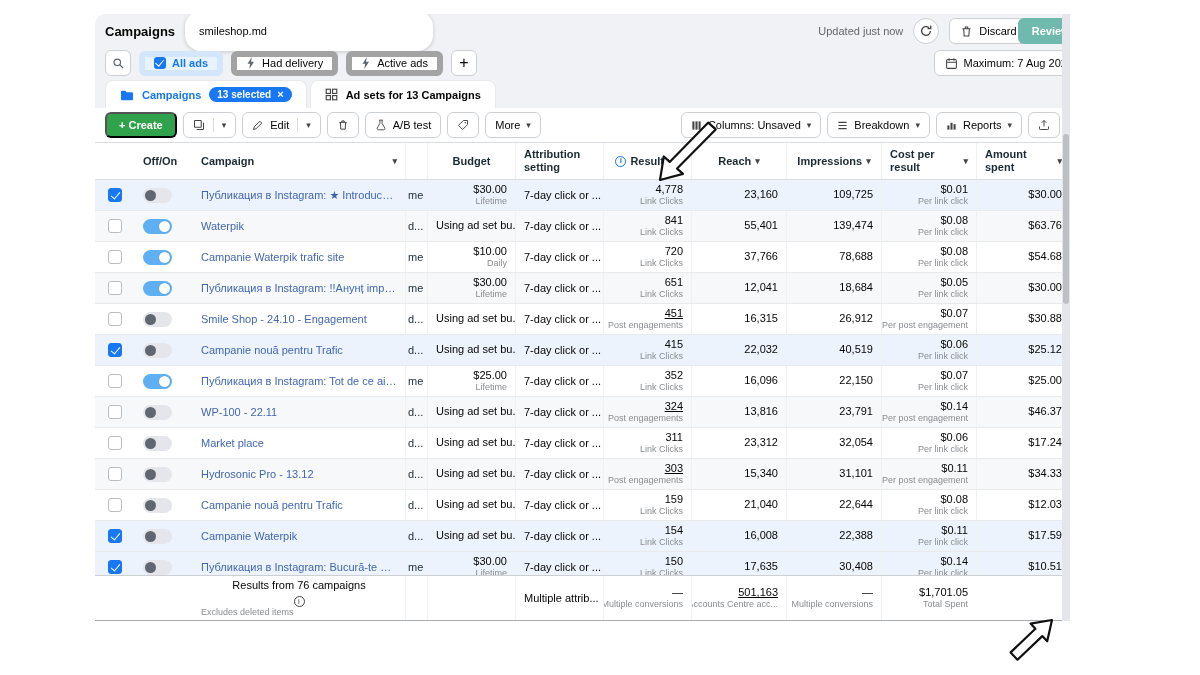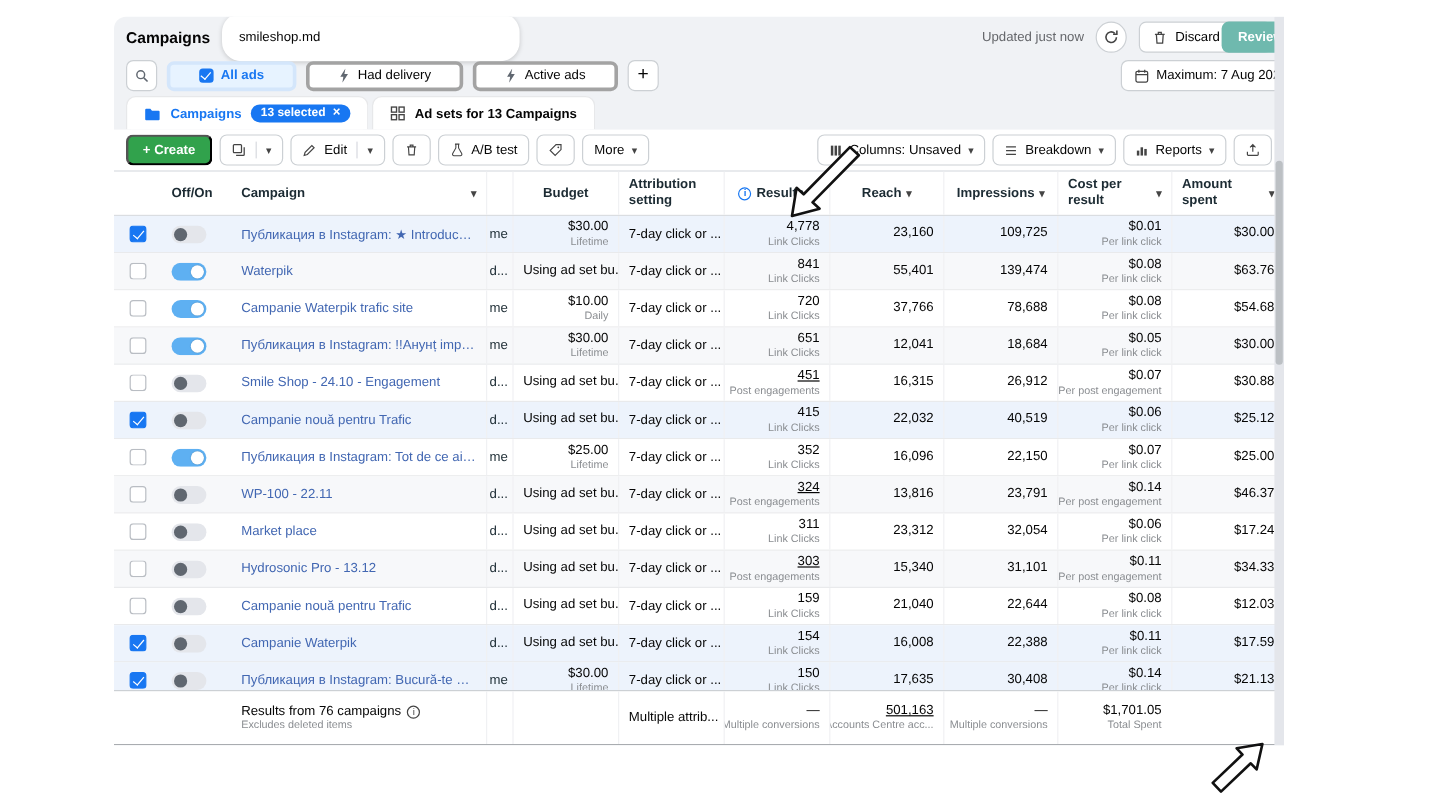--- a/index.html
+++ b/index.html
@@ -13,21 +13,21 @@
   .app-title { font-size:13px; font-weight:bold; }
   .account-pill { height:40px; width:248px; background:#fff; border-radius:16px; box-shadow:0 1px 4px rgba(0,0,0,.18); display:flex; align-items:center; padding:0 14px; font-size:11px; }
   .updated { margin-left:auto; font-size:11px; color:#65676b; white-space:nowrap; }
   .round-btn { width:26px; height:26px; border-radius:50%; background:#fff; border:1px solid #ccd0d4; display:flex; align-items:center; justify-content:center; flex:0 0 auto; }
   .btn { height:26px; background:#fff; border:1px solid #ccd0d4; border-radius:6px; display:flex; align-items:center; gap:6px; padding:0 10px; font-size:11px; white-space:nowrap; }
   .btn-review { position:absolute; right:-46px; top:4px; height:26px; background:#6fb9ae; color:#fff; border:none; border-radius:6px; display:flex; align-items:center; padding:0 14px; font-size:11px; font-weight:bold; }
 
   
   .filter-row { position:relative; height:30px; display:flex; align-items:center; gap:8px; padding:0 10px; }
   .sq-btn { width:26px; height:26px; background:#fff; border:1px solid #ccd0d4; border-radius:6px; display:flex; align-items:center; justify-content:center; }
-  .pill { height:25px; background:#fff; border:3px solid #a3a3a3; border-radius:6px; display:flex; align-items:center; gap:6px; padding:0 24px; font-size:11px; white-space:nowrap; }
+  .pill { height:25px; background:#fff; border:6px solid #a3a3a3; border-radius:6px; display:flex; align-items:center; gap:6px; padding:0 9px; font-size:11px; white-space:nowrap; }
   .pill.active { background:#e7f3ff; border-color:#d4e6fb; color:#1877f2; font-weight:bold; }
   .check-sq { width:12px; height:12px; background:#1877f2; border-radius:3px; position:relative; }
   .check-sq::after { content:""; position:absolute; left:3px; top:1px; width:4px; height:7px; border:solid #fff; border-width:0 1.5px 1.5px 0; transform:rotate(40deg); }
   .date-pill { position:absolute; right:-14px; top:2px; height:26px; background:#fff; border:1px solid #ccd0d4; border-radius:6px; display:flex; align-items:center; gap:6px; padding:0 10px; font-size:11px; white-space:nowrap; }
 
   
   .tab-row { height:30px; display:flex; align-items:flex-end; gap:3px; padding:0 0 0 10px; }
   .tab { height:28px; background:#fff; border:1px solid #e7e8ea; border-bottom:none; border-radius:8px 8px 0 0; display:flex; align-items:center; gap:8px; padding:0 14px; font-size:11px; font-weight:bold; white-space:nowrap; }
   .tab.active { color:#1877f2; }
   .tab-badge { background:#1877f2; color:#fff; border-radius:10px; padding:2px 8px; font-size:10px; display:flex; align-items:center; gap:6px; font-weight:bold; }
@@ -69,21 +69,21 @@
   .checkbox.checked::after { content:""; position:absolute; left:4px; top:1px; width:4px; height:8px; border:solid #fff; border-width:0 1.6px 1.6px 0; transform:rotate(40deg); }
   .c-toggle { display:flex; align-items:center; flex-direction:row !important; }
   .toggle { width:29px; height:15px; border-radius:9px; background:#e4e6eb; position:relative; display:inline-block; }
   .toggle .knob { position:absolute; left:2px; top:2px; width:11px; height:11px; border-radius:50%; background:#606770; }
   .toggle.on { background:#5eb0f2; }
   .toggle.on .knob { left:auto; right:2px; background:#fff; box-shadow:0 0 1px rgba(0,0,0,.3); }
 
   .tfoot { position:absolute; left:0; right:0; bottom:0; height:46px; border-top:1px solid #ccd0d4; border-bottom:1px solid #a9acb0; background:#fff; font-size:11px; }
   .tfoot .c:nth-child(n+4) { border-left:1px solid #f0f1f3; }
   .foot-summary { grid-column:3/4; padding:0 8px; }
-  .foot-summary .line1 { display:flex; gap:5px; align-items:center; }
+  .foot-summary .line1 { display:flex; gap:5px; align-items:center;flex-direction:column; }
   .foot-summary .line2 { font-size:9px; color:#8a8d91; }
 
   .info-i { display:inline-flex; width:11px; height:11px; border-radius:50%; border:1px solid currentColor; font-size:8px; align-items:center; justify-content:center; font-style:normal; flex:0 0 auto; }
   .blue { color:#1877f2; }
 
   .scrollbar { position:absolute; right:0; top:0; bottom:0; width:8px; background:#e4e6eb; }
   .scroll-thumb { position:absolute; right:1px; top:120px; width:6px; height:170px; border-radius:3px; background:#bcc0c4; }
 
   .arrows { position:absolute; left:0; top:0; pointer-events:none; z-index:50; }
   .icon { display:inline-flex; align-items:center; justify-content:center; flex:0 0 auto; }
@@ -778,21 +778,21 @@
             <div class="v">17,635</div>
           </div>
     <div class="c num c-impr">
             <div class="v">30,408</div>
           </div>
     <div class="c num c-cpr">
             <div class="v">$0.14</div>
             <div class="s">Per link click</div>
           </div>
     <div class="c num c-spent">
-            <div class="v">$21.13</div>
+            <div class="v">$10.51</div>
           </div>
   </div>
       </div>
 
     <div class="tfoot">
       <div class="c"></div>
       <div class="c"></div>
       <div class="foot-summary">
         <div class="line1">
           <span>Results from 76 campaigns</span>

